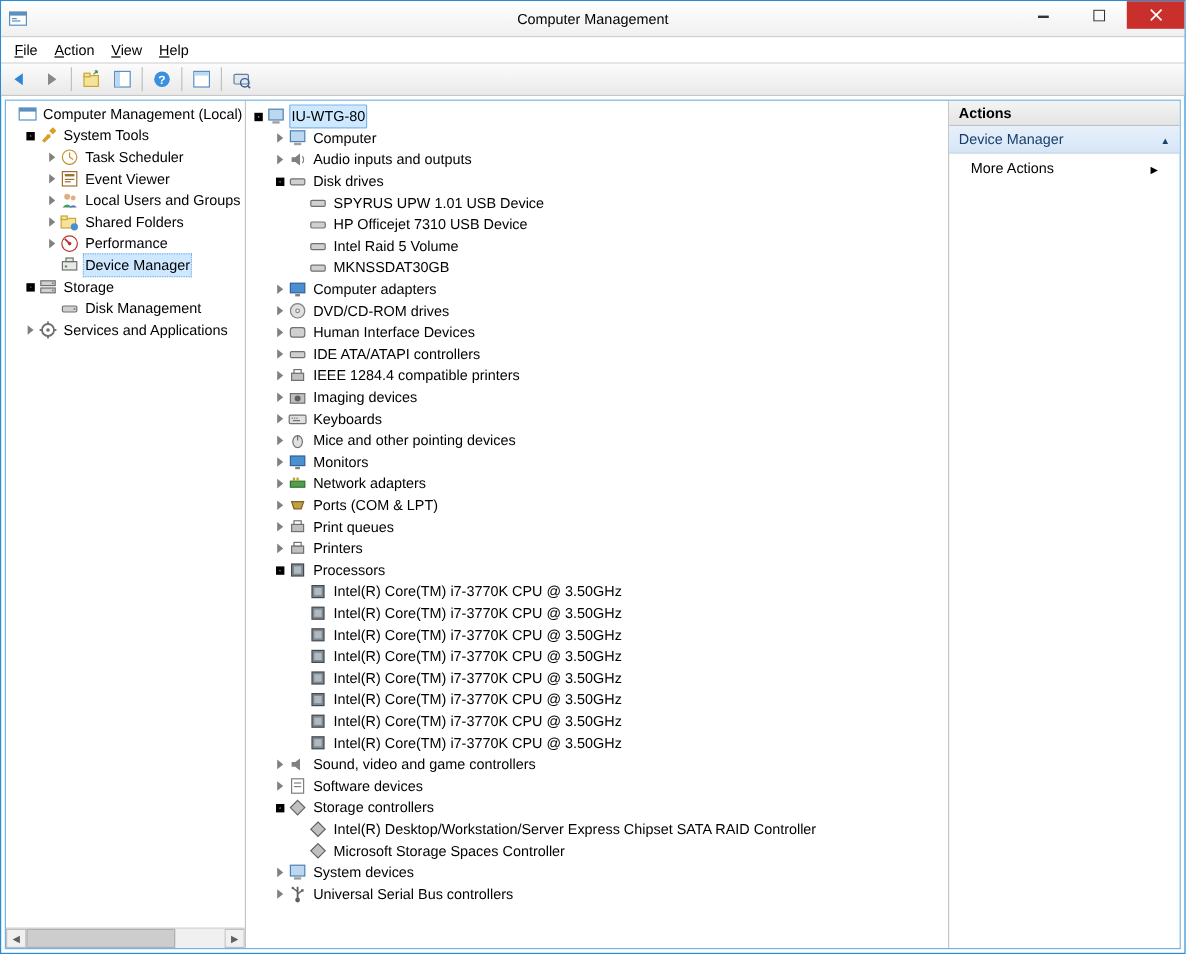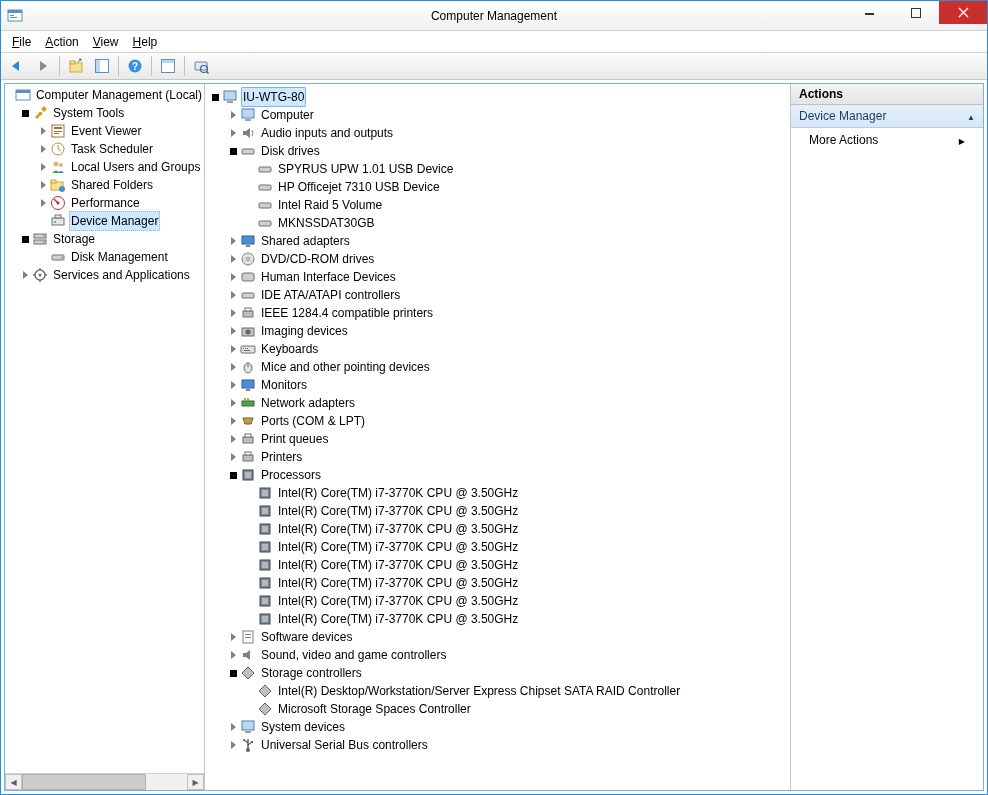--- a/index.html
+++ b/index.html
@@ -182,39 +182,39 @@
               </span>
             <span class="lbl">System Tools</span>
           </div>
           <div class="children">
             <div class="node" style="padding-left:30px">
               <span class="tw">
                   <span class="tri closed"></span>
                 </span>
               <span class="ic">
                   <svg width="16" height="16">
+                    <circle cx="8" cy="8" r="6" fill="#fff" stroke="#c09030"></circle>
+                    <path d="M8 4 L8 8 L11 10" stroke="#c09030" fill="none"></path>
+                  </svg>
+                </span>
+              <span class="lbl">Task Scheduler</span>
+            </div>
+            <div class="node" style="padding-left:30px">
+              <span class="tw">
+                  <span class="tri closed"></span>
+                </span>
+              <span class="ic">
+                  <svg width="16" height="16">
                     <rect x="2" y="2" width="12" height="12" fill="#fff" stroke="#a07030"></rect>
                     <rect x="4" y="4" width="8" height="2" fill="#a07030"></rect>
                     <rect x="4" y="8" width="8" height="1" fill="#a07030"></rect>
                     <rect x="4" y="10" width="5" height="1" fill="#a07030"></rect>
                   </svg>
                 </span>
               <span class="lbl">Event Viewer</span>
-            </div>
-            <div class="node" style="padding-left:30px">
-              <span class="tw">
-                  <span class="tri closed"></span>
-                </span>
-              <span class="ic">
-                  <svg width="16" height="16">
-                    <circle cx="8" cy="8" r="6" fill="#fff" stroke="#c09030"></circle>
-                    <path d="M8 4 L8 8 L11 10" stroke="#c09030" fill="none"></path>
-                  </svg>
-                </span>
-              <span class="lbl">Task Scheduler</span>
             </div>
             <div class="node" style="padding-left:30px">
               <span class="tw">
                   <span class="tri closed"></span>
                 </span>
               <span class="ic">
                   <svg width="16" height="16">
                     <circle cx="6" cy="5" r="2.5" fill="#e0b080"></circle>
                     <path d="M2 14 Q6 9 10 14 Z" fill="#40a060"></path>
                     <circle cx="11" cy="6" r="2" fill="#e0b080"></circle>
@@ -400,21 +400,21 @@
         <div class="node" style="padding-left:20px">
             <span class="tw">
               <span class="tri closed"></span>
             </span>
             <span class="ic">
               <svg width="16" height="16">
                 <rect x="2" y="3" width="12" height="8" fill="#4a90d0" stroke="#30609a"></rect>
                 <rect x="6" y="12" width="4" height="2" fill="#808080"></rect>
               </svg>
             </span>
-            <span class="lbl">Shared adapters</span>
+            <span class="lbl">Computer adapters</span>
           </div>
         <div class="node" style="padding-left:20px">
             <span class="tw">
               <span class="tri closed"></span>
             </span>
             <span class="ic">
               <svg width="16" height="16">
                 <circle cx="8" cy="8" r="6" fill="#e0e0e0" stroke="#808080"></circle>
                 <circle cx="8" cy="8" r="1.5" fill="#fff" stroke="#808080"></circle>
               </svg>
@@ -639,37 +639,37 @@
             </span>
             <span class="lbl">Intel(R) Core(TM) i7-3770K CPU @ 3.50GHz</span>
           </div>
 
         <div class="node" style="padding-left:20px">
             <span class="tw">
               <span class="tri closed"></span>
             </span>
             <span class="ic">
               <svg width="16" height="16">
+                <path d="M3 6 L6 6 L10 3 L10 13 L6 10 L3 10 Z" fill="#808080"></path>
+              </svg>
+            </span>
+            <span class="lbl">Sound, video and game controllers</span>
+          </div>
+        <div class="node" style="padding-left:20px">
+            <span class="tw">
+              <span class="tri closed"></span>
+            </span>
+            <span class="ic">
+              <svg width="16" height="16">
                 <rect x="3" y="2" width="10" height="12" fill="#fff" stroke="#808080"></rect>
                 <rect x="5" y="5" width="6" height="1" fill="#808080"></rect>
                 <rect x="5" y="8" width="6" height="1" fill="#808080"></rect>
               </svg>
             </span>
             <span class="lbl">Software devices</span>
-          </div>
-        <div class="node" style="padding-left:20px">
-            <span class="tw">
-              <span class="tri closed"></span>
-            </span>
-            <span class="ic">
-              <svg width="16" height="16">
-                <path d="M3 6 L6 6 L10 3 L10 13 L6 10 L3 10 Z" fill="#808080"></path>
-              </svg>
-            </span>
-            <span class="lbl">Sound, video and game controllers</span>
           </div>
 
         <div class="node" style="padding-left:20px">
           <span class="tw">
               <span class="tri open2"></span>
             </span>
           <span class="ic">
               <svg width="16" height="16">
                 <path d="M8 2 L14 8 L8 14 L2 8 Z" fill="#c0c0c0" stroke="#606060"></path>
               </svg>

